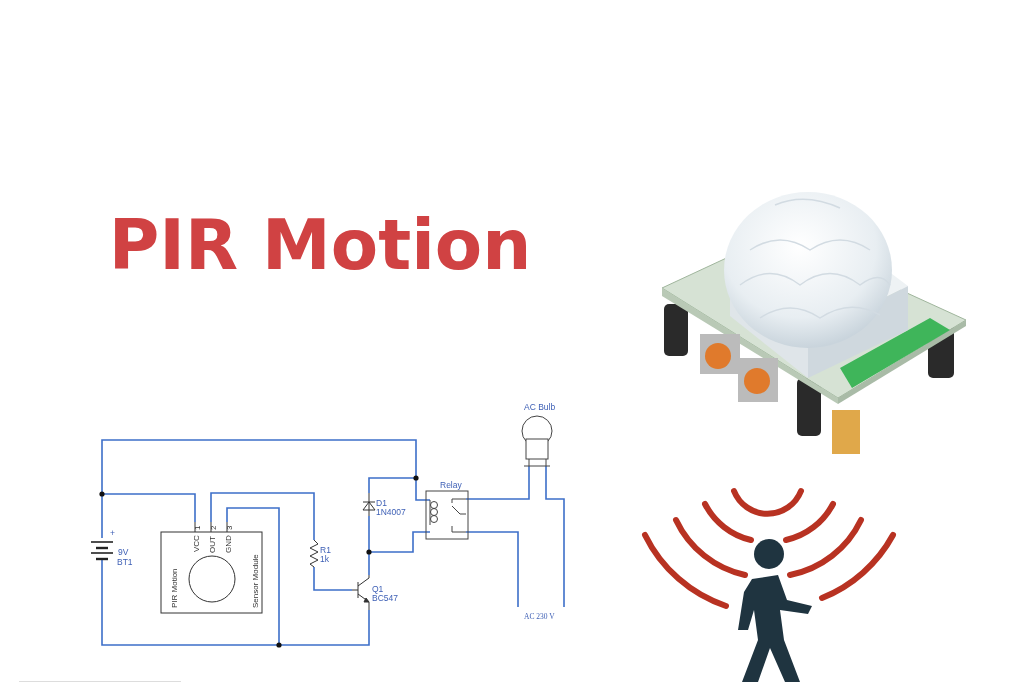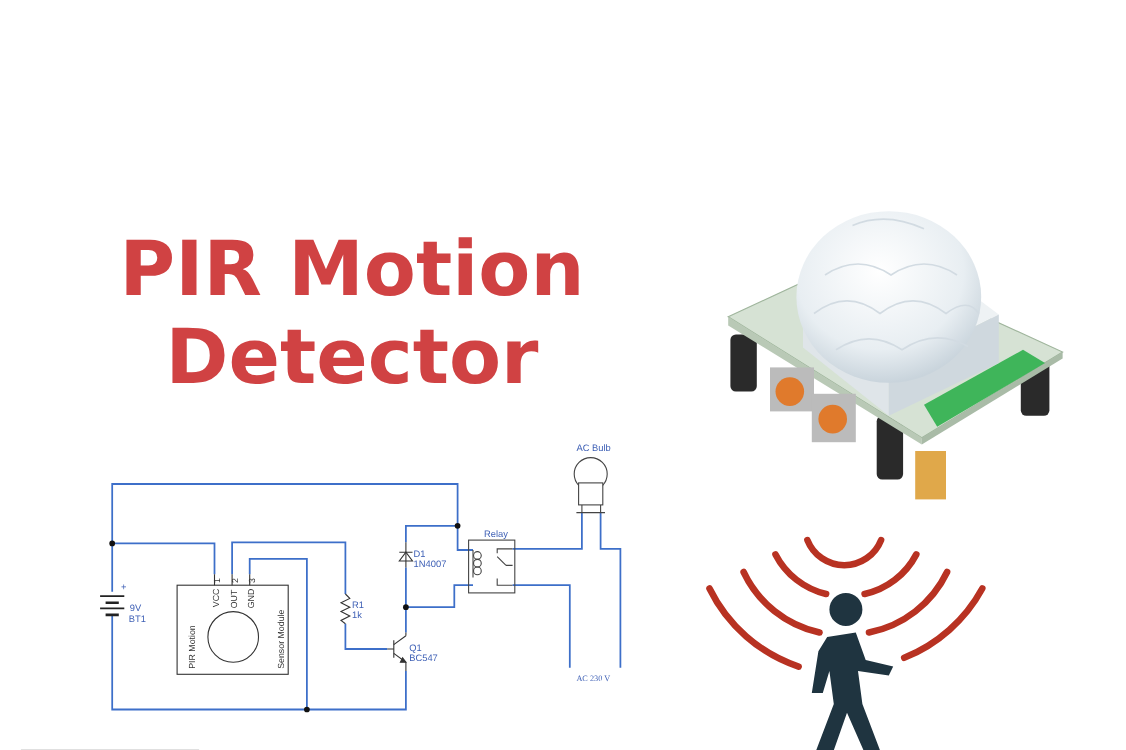--- a/index.html
+++ b/index.html
@@ -14,21 +14,20 @@
   .lbl { font-family: "Liberation Sans", sans-serif; fill: #3d5fb5; font-size: 8.5px; }
   .lblk { font-family: "Liberation Sans", sans-serif; fill: #333; font-size: 8px; }
   .serif { font-family: "Liberation Serif", serif; fill: #3d5fb5; font-size: 7.5px; }
   .bottom-line { position: absolute; left: 19px; top: 681px; width: 162px; height: 1px; background: #dddddd; }
 </style>
 </head>
 <body>
 
 <div class="title">
   <span>PIR Motion</span>
-  <span>Detector</span>
 </div>
 
 <svg class="layer" width="1024" height="682">
   <g fill="none" stroke="#3d6fc9" stroke-width="1.6">
 
     <polyline points="102,538 102,440 416,440 416,478 416,500 430,500"></polyline>
 
     <polyline points="102,494 195,494 195,522"></polyline>
 
     <polyline points="211,522 211,493 314,493 314,540"></polyline>

